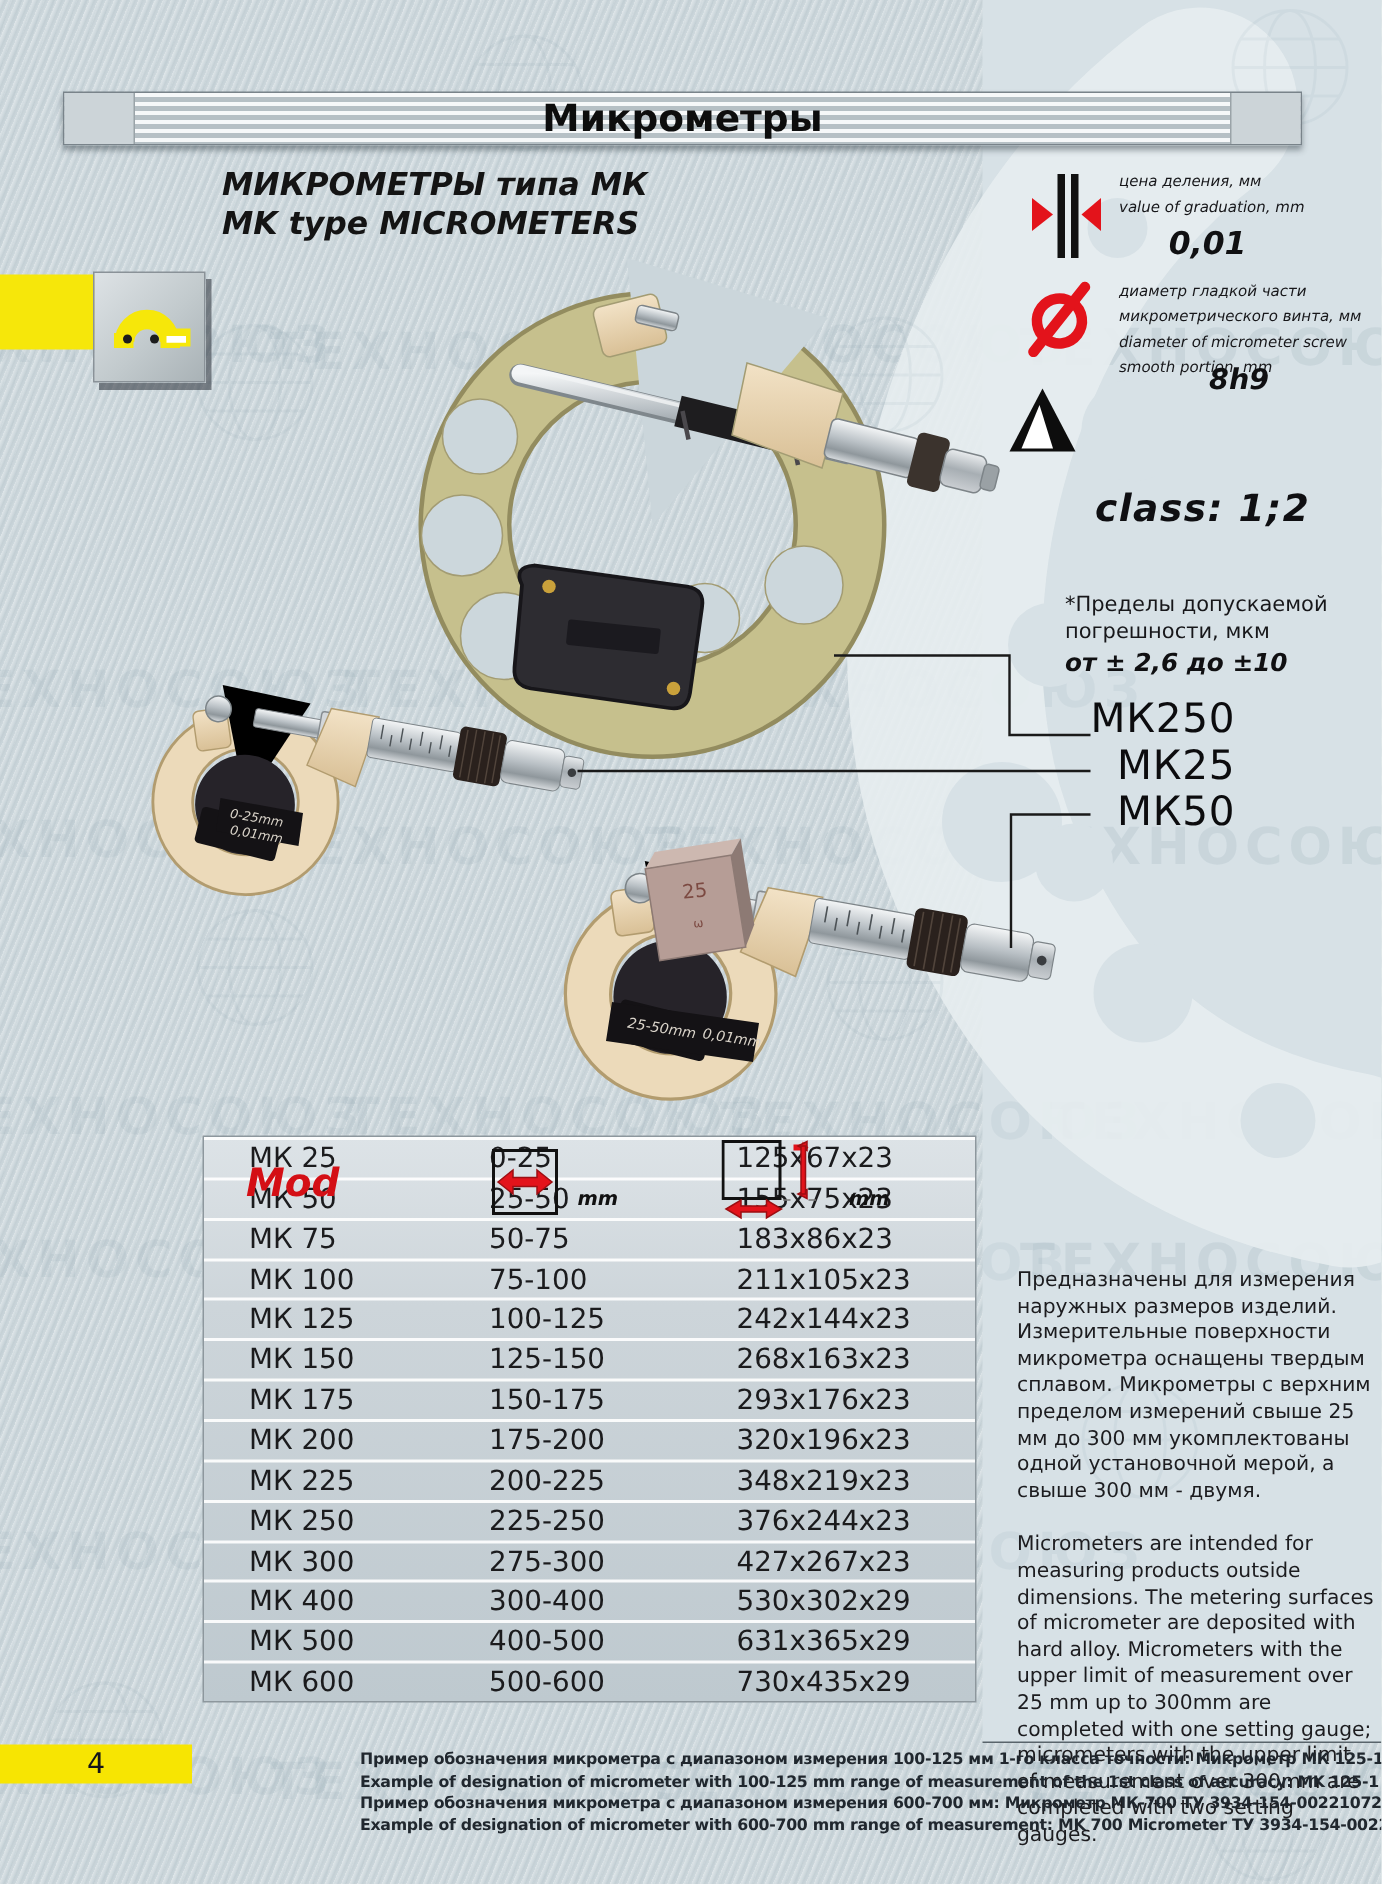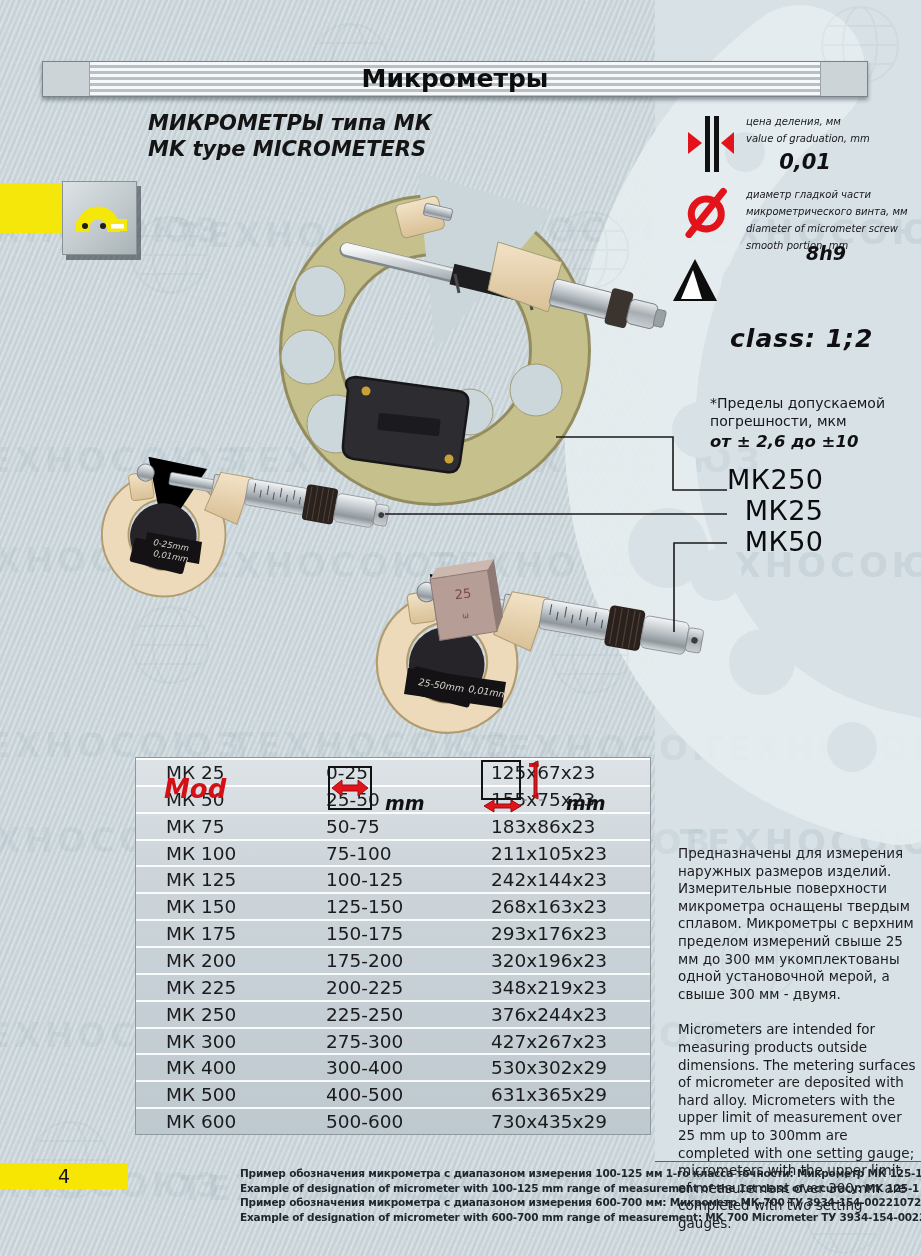--- a/index.html
+++ b/index.html
@@ -35,21 +35,21 @@
   .class-label{font-size:25px;font-weight:bold;font-style:italic;color:#0f0f12;letter-spacing:1px;}
   .err-note{font-size:14px;line-height:18px;color:#17171a;}
   .err-val{font-size:16.5px;font-weight:bold;font-style:italic;color:#101012;margin-top:2px;}
   .model-label{font-size:27px;font-weight:normal;color:#0c0c0e;line-height:31px;letter-spacing:.5px;text-align:right;}
   
   .spec-table{left:135px;top:757px;width:516px;height:378px;
     background:linear-gradient(180deg,#dde3e7 0%,#cdd5da 30%,#bec9cf 100%);
     border:1px solid #8d979d;box-sizing:border-box;z-index:4;display:flex;flex-direction:row;}
   .thead{position:relative;height:57px;flex:none;}
   .mod-hdr{position:absolute;left:28px;top:16px;color:#d40f15;font-size:26px;font-weight:bold;font-style:italic;}
-  .unit{position:absolute;font-size:19px;font-weight:bold;font-style:italic;color:#111;}
+  .unit{position:absolute;font-size:13px;font-weight:bold;font-style:italic;color:#111;}
   .tbody{flex:1;display:flex;flex-direction:column;}
   .trow{flex:1;display:flex;align-items:center;border-top:2px solid rgba(255,255,255,.9);font-size:18.5px;color:#1b1b1d;}
   .trow .c1{width:160px;padding-left:30px;}
   .trow .c2{width:165px;}
   .trow .c3{flex:1;}
   
   .desc{left:678px;top:845px;width:238px;font-size:13.5px;line-height:17.6px;color:#1c1c1f;z-index:4;}
   .desc p{margin:0 0 0 0;}
   .desc p+p{margin-top:18px;}
   

